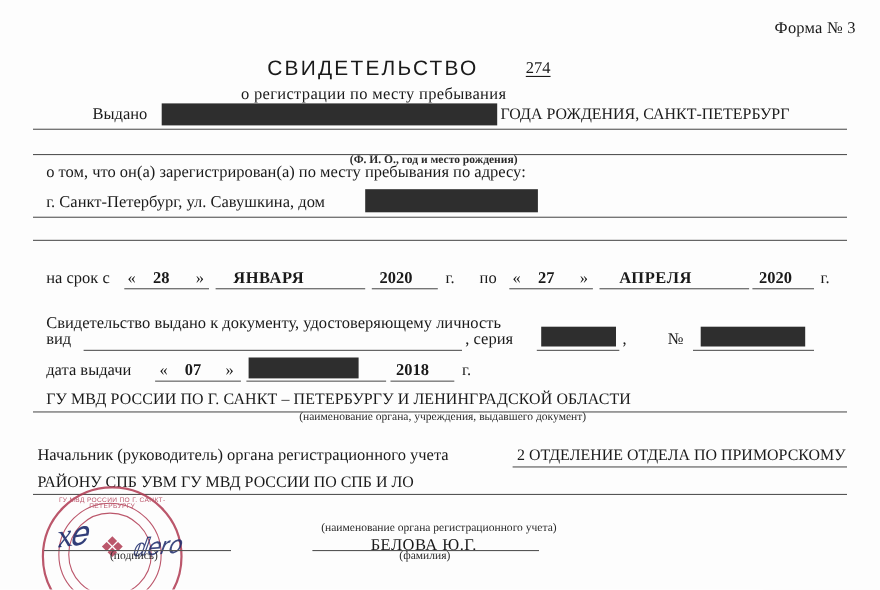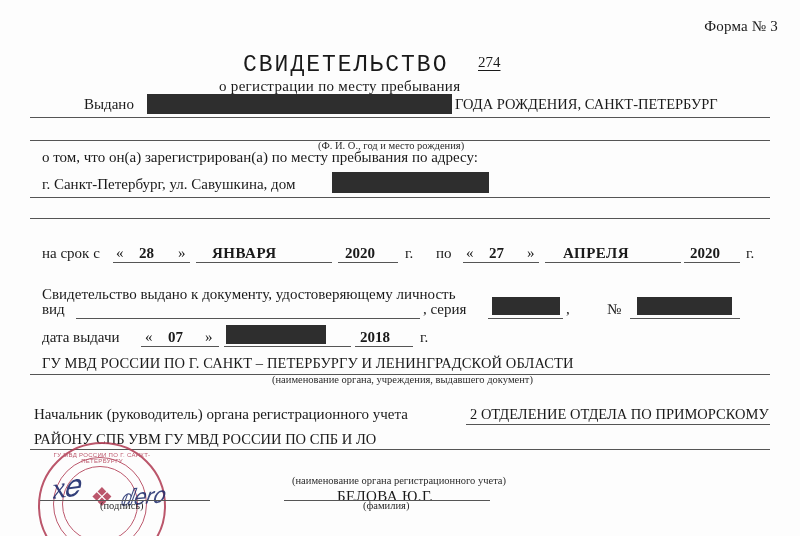--- a/index.html
+++ b/index.html
@@ -28,23 +28,23 @@
     right: 22px;
     font-size: 15px;
     font-family: "Liberation Serif", serif;
     letter-spacing: 0.2px;
   }
   
   .title {
     position: absolute;
     top: 52px;
     left: 243px;
-    font-size: 23px;
+    font-size: 19px;
     letter-spacing: 2.0px;
-    font-family: Liberation Mono, monospace;
+    font-family: Liberation Sans, sans-serif;
   }
   .title-num {
     position: absolute;
     top: 54px;
     left: 478px;
     font-size: 15px;
     text-decoration: underline;
     text-underline-offset: 3px;
   }
   .subtitle {
@@ -161,21 +161,21 @@
   <div class="title">СВИДЕТЕЛЬСТВО</div>
   <div class="title-num">274</div>
   <div class="subtitle">о регистрации по месту пребывания</div>
 
   <div class="txt" style="top:96px; left:84px;">Выдано</div>
   <div class="redact" style="left:147px; top:94px; width:305px; height:20px;"></div>
   <div class="txt" style="top:96px; left:455px; font-size:14.5px;">ГОДА РОЖДЕНИЯ, САНКТ-ПЕТЕРБУРГ</div>
   <div class="rule" style="left:30px; top:117px; width:740px;"></div>
 
   <div class="rule" style="left:30px; top:140px; width:740px;"></div>
-  <div class="small" style="top:140px; left:318px;">(Ф. И. О., год и место рождения)</div>
+  <div class="small" style="top:140px; left:318px;font-weight:bold;">(Ф. И. О., год и место рождения)</div>
 
   <div class="txt" style="top:149px; left:42px;">о том, что он(а) зарегистрирован(а) по месту пребывания по адресу:</div>
 
   <div class="txt" style="top:176px; left:42px;">г. Санкт-Петербург, ул. Савушкина, дом</div>
   <div class="redact" style="left:332px; top:172px; width:157px; height:21px;"></div>
   <div class="rule" style="left:30px; top:197px; width:740px;"></div>
 
   <div class="rule" style="left:30px; top:218px; width:740px;"></div>
 
   <div class="txt" style="top:245px; left:42px;">на срок с</div>

